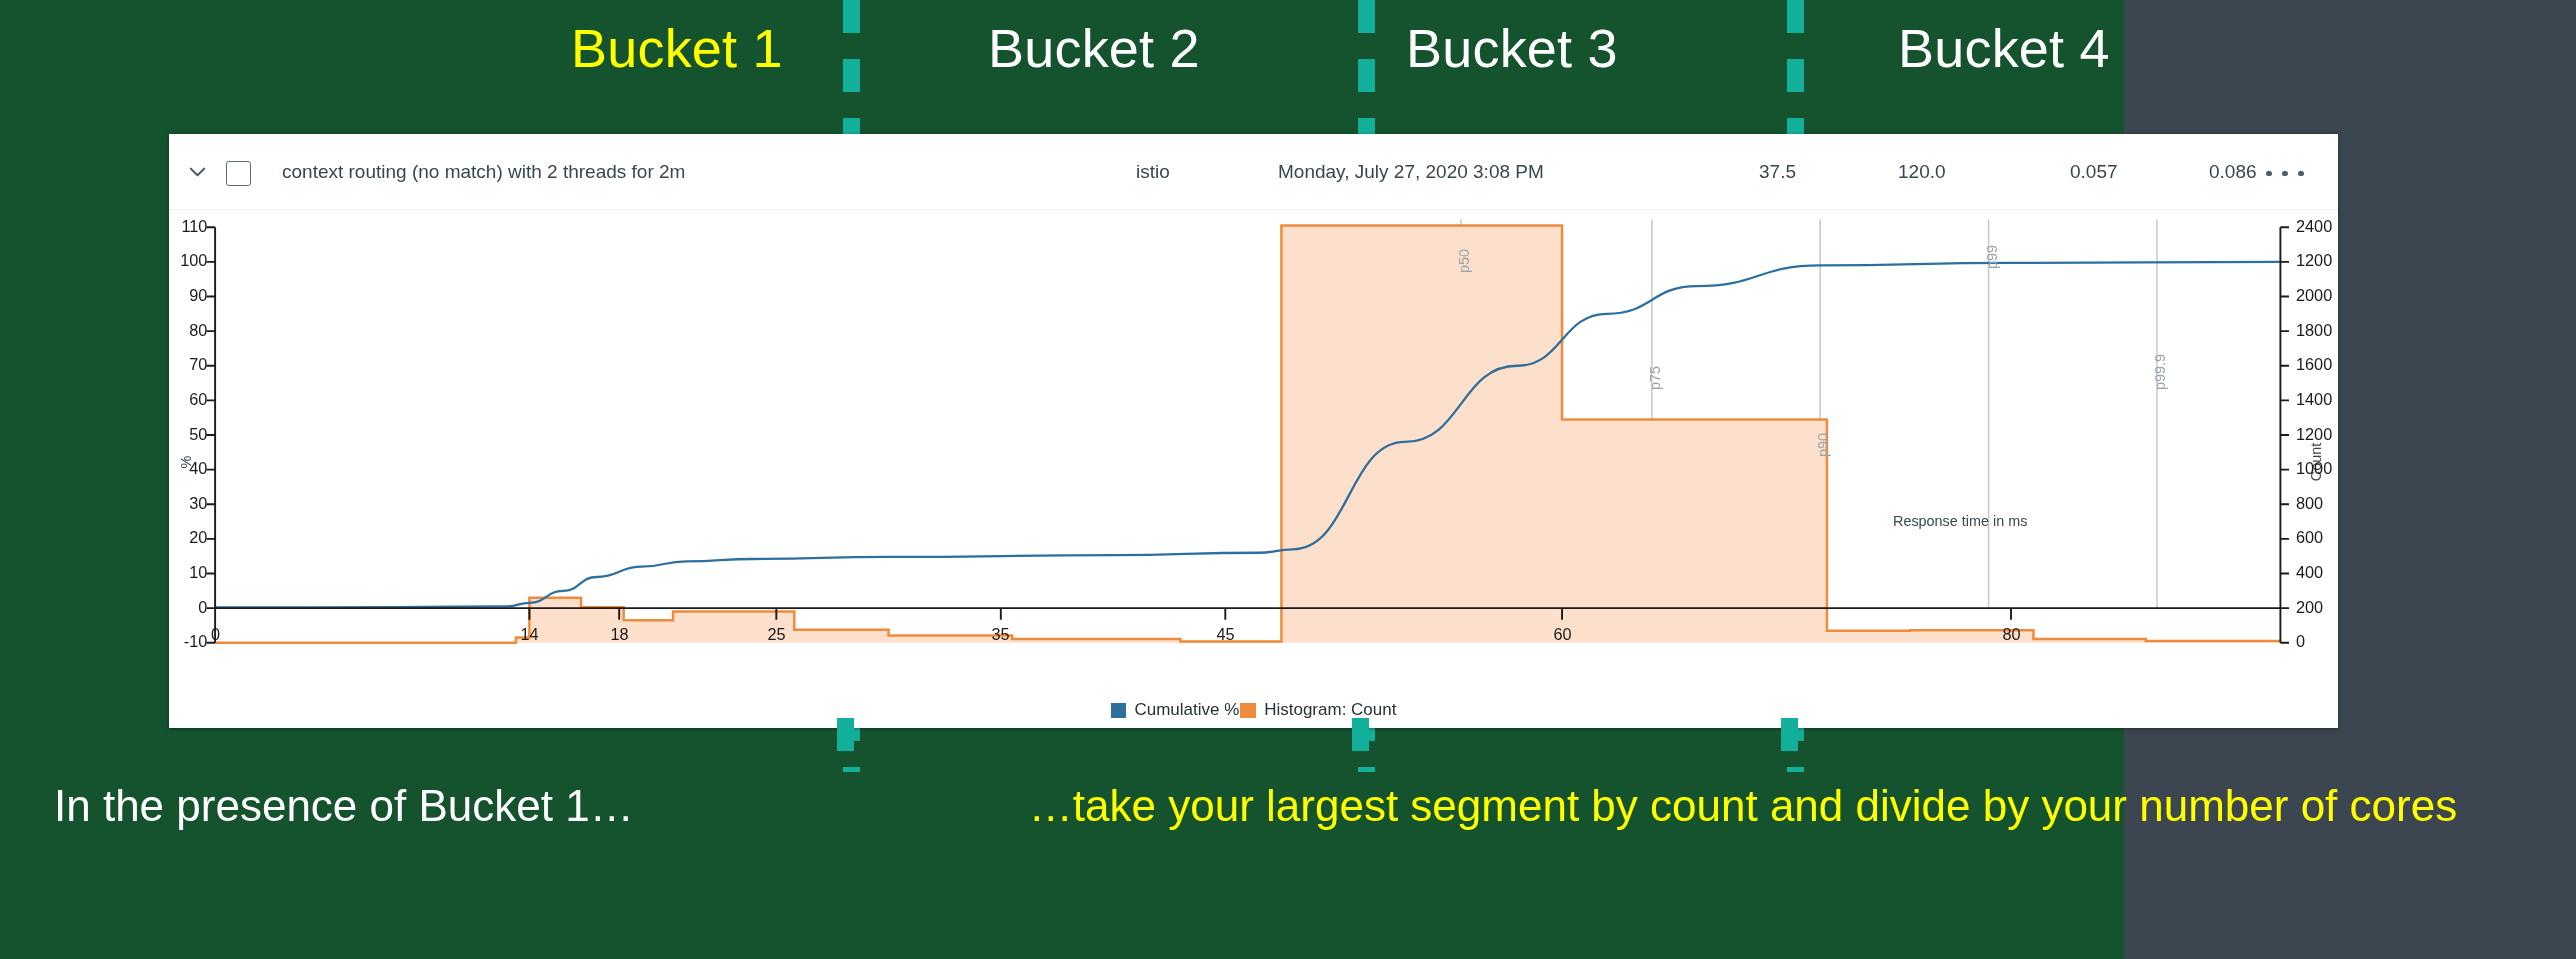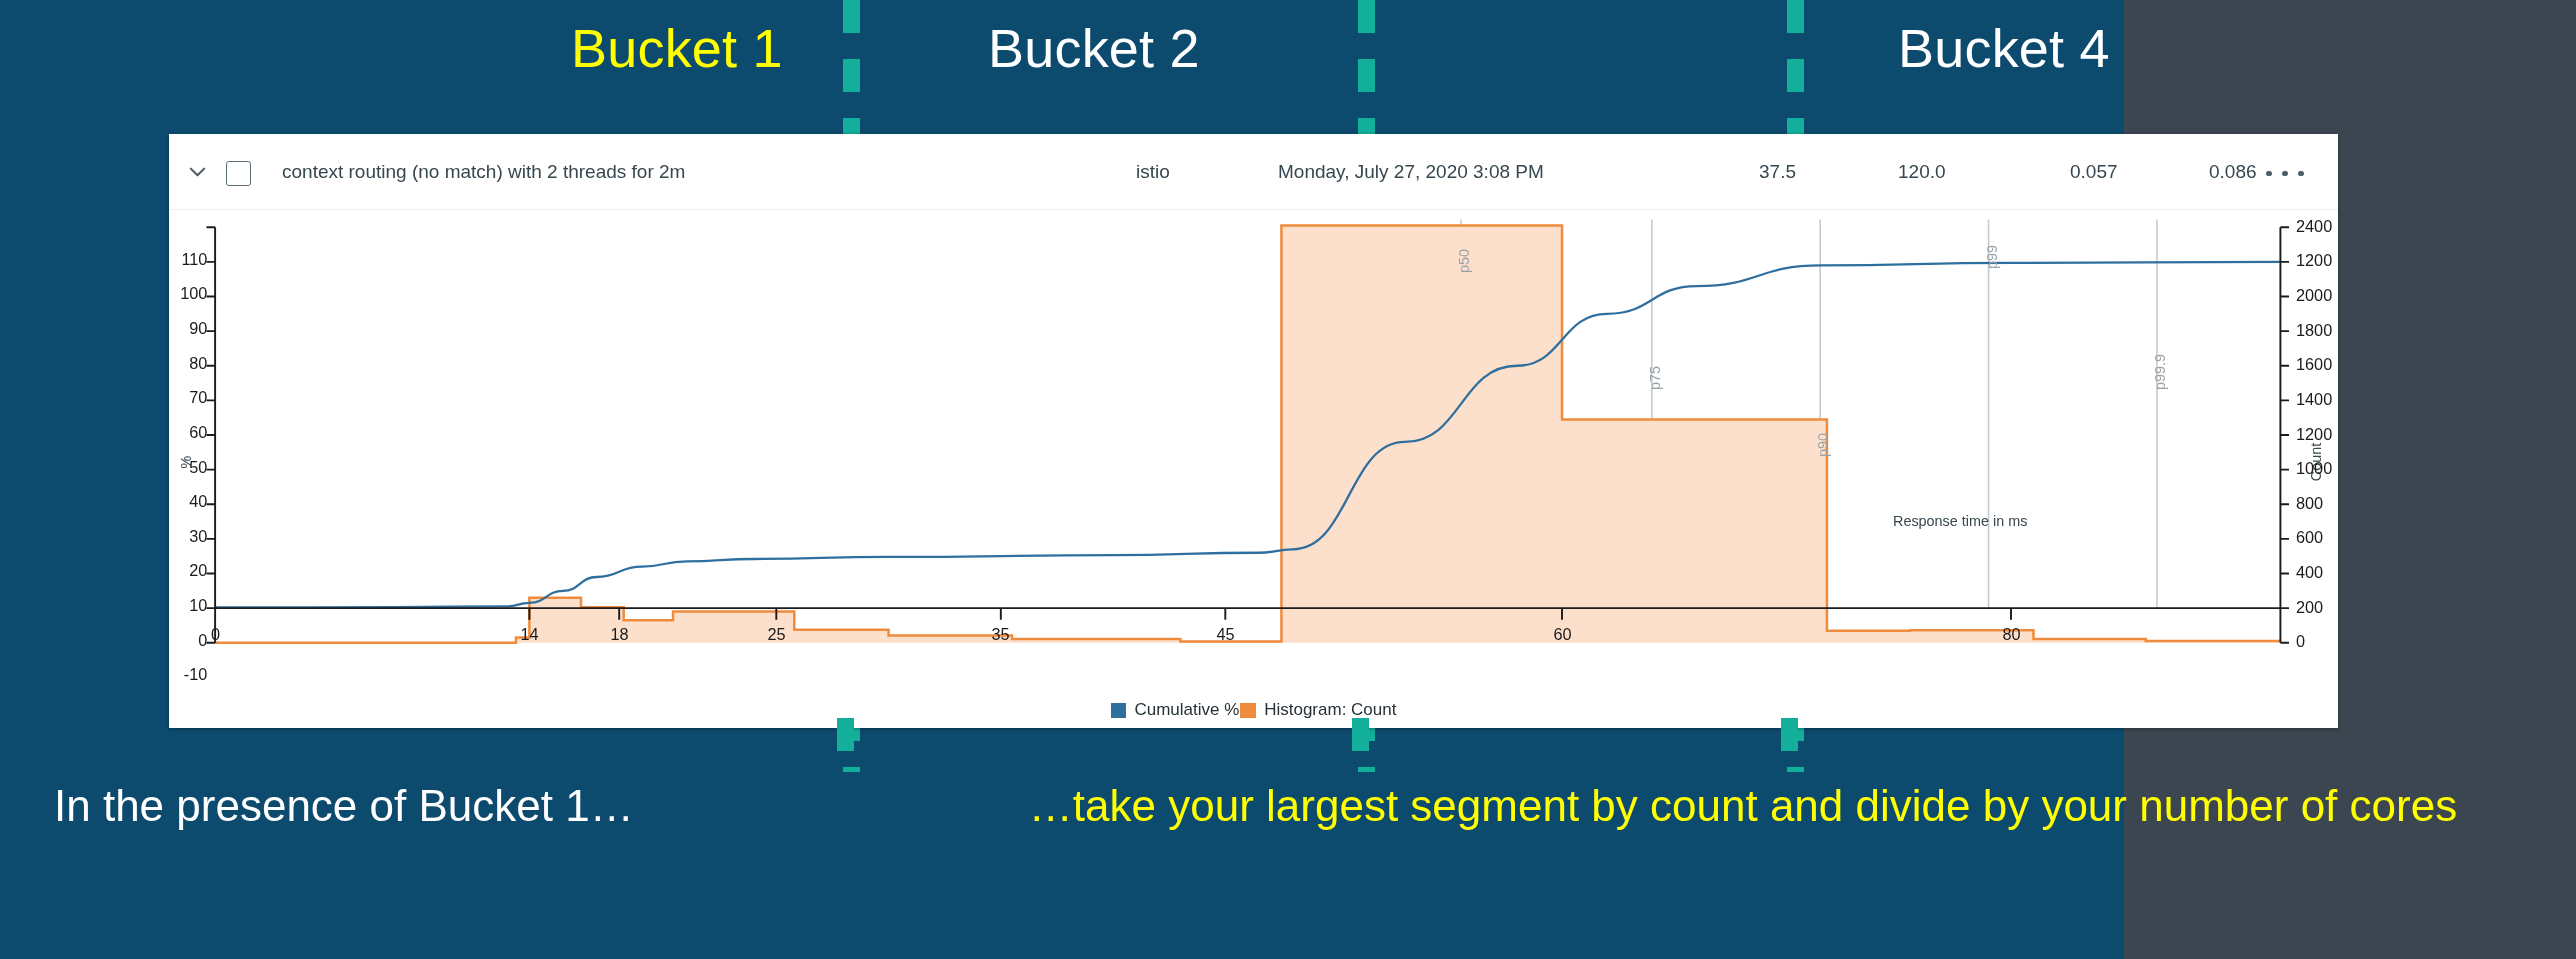--- a/index.html
+++ b/index.html
@@ -2,21 +2,21 @@
 <html><head>
 <meta charset="utf-8">
 <style>
   * { box-sizing: border-box; margin: 0; padding: 0; }
   html, body {
     width: 2576px; height: 960px;
     background: #3b4650;
     font-family: "Liberation Sans", sans-serif;
     overflow: hidden;
   }
-  #stage { position: relative; width: 2124px; height: 960px; background: #0c4a6e; }
+  #stage { position: relative; width: 2124px; height: 960px; background: #14532d; }
 
   
   .bucket-label {
     position: absolute; top: 19px;
     font-size: 54px; line-height: 1.1;
     white-space: nowrap; letter-spacing: 0.2px;
   }
   .bucket-label.b1 { color: #ffff00; }
   .bucket-label.bw { color: #ffffff; }
 
@@ -67,21 +67,21 @@
   
   #plot { position: absolute; left: 0; top: 76px; width: 2169px; height: 518px; }
   #plotsvg { position: absolute; left: 0; top: 0; }
 
   .axlabel {
     position: absolute; font-size: 14.4px; color: #37474f; white-space: nowrap;
   }
   .axlabel.rot { transform: rotate(-90deg); transform-origin: 50% 50%; }
   .tick { position: absolute; font-size: 16.3px; color: #1b1b1b; white-space: nowrap; }
   .tick.right { text-align: left; }
-  .tick.left { text-align: right; margin-top: 33px; }
+  .tick.left { text-align: right; }
 
   .pctl {
     position: absolute; font-size: 14.4px; color: #9aa3a8;
     transform: rotate(-90deg); transform-origin: 0 0; white-space: nowrap;
   }
 
   
   #legend {
     position: absolute; left: 0; bottom: 7.7px; width: 2169px;
     display: flex; justify-content: center; align-items: center; gap: 1px;
@@ -98,20 +98,21 @@
   #cap-left  { left: 54px; top: 783px; color: #ffffff; }
   #cap-right { left: 948px; top: 783px; width: 1590px; color: #ffff00; text-align: center; }
 </style>
 </head>
 <body>
 
 <div id="stage">
 
   <div class="bucket-label b1" style="left:571px">Bucket 1</div>
   <div class="bucket-label bw" style="left:988px">Bucket 2</div>
+  <div class="bucket-label bw" style="left:1406px">Bucket 3</div>
   <div class="bucket-label bw" style="left:1898px">Bucket 4</div>
 
   <div class="divider" style="left:843px;"></div>
   <div class="divider" style="left:1358px;"></div>
   <div class="divider" style="left:1787px;"></div>
 
   <div id="card">
 
     <div id="card-header">
       <div class="chev">

